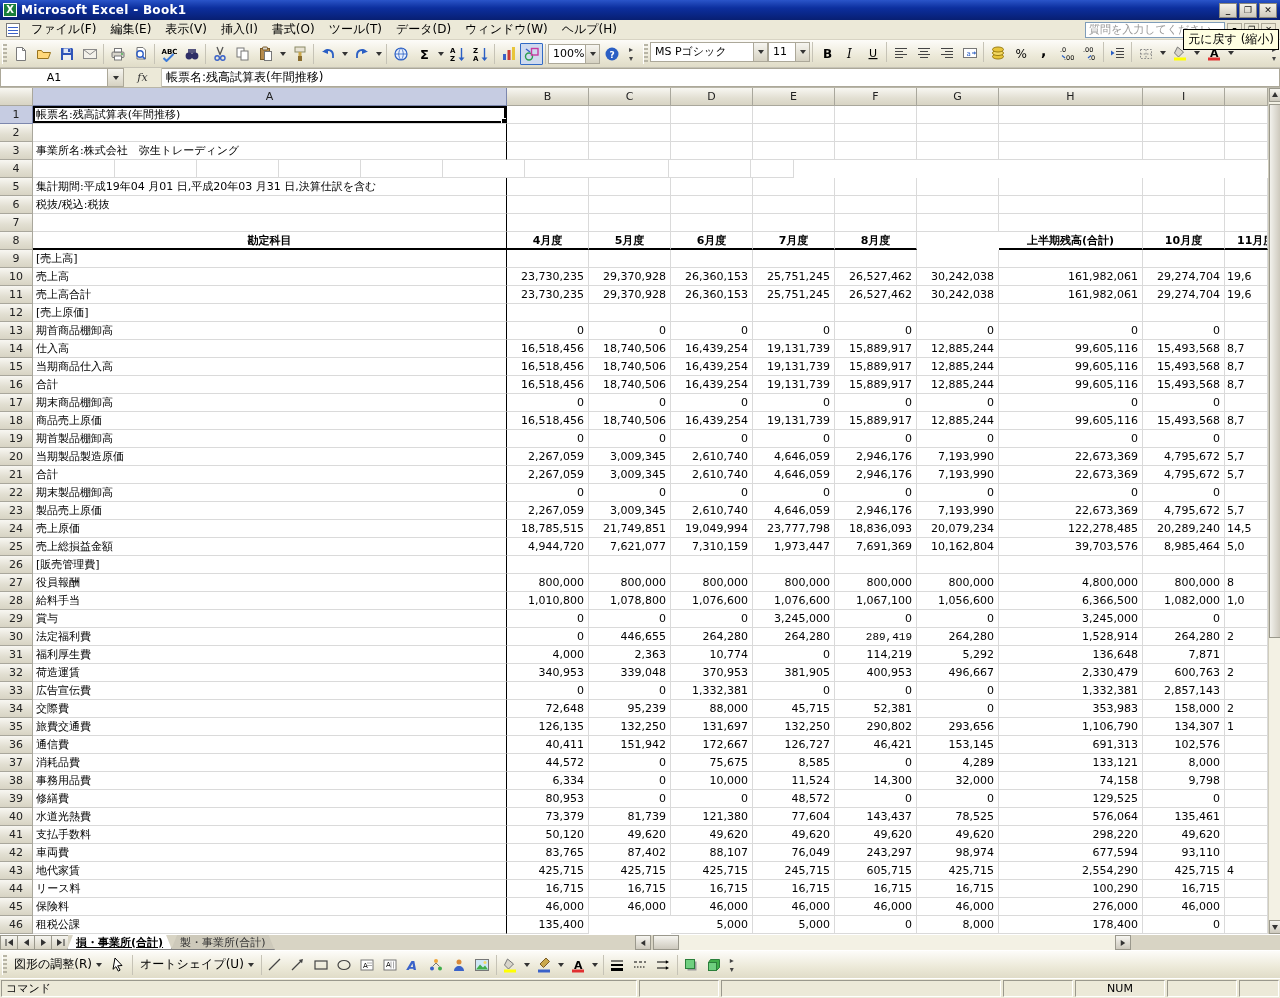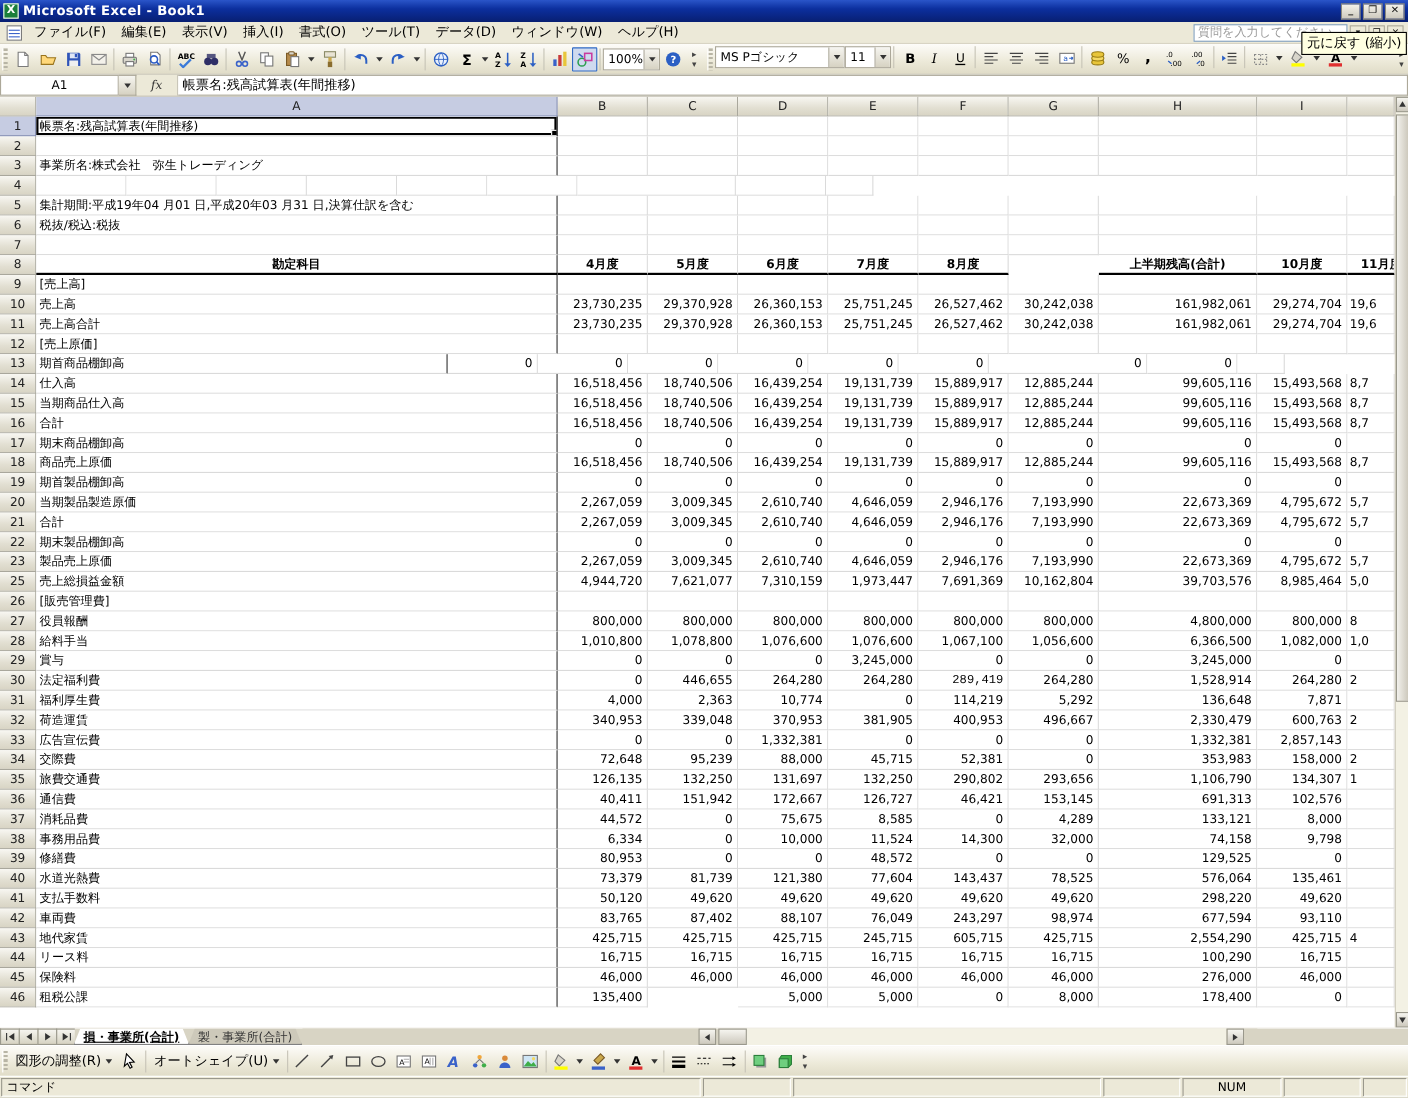--- a/index.html
+++ b/index.html
@@ -572,21 +572,21 @@
           <div class="cell num" style="width: 82px;"></div>
           <div class="cell num" style="width: 82px;"></div>
           <div class="cell num" style="width: 82px;"></div>
           <div class="cell num" style="width: 82px;"></div>
           <div class="cell num" style="width: 144px;"></div>
           <div class="cell num" style="width: 82px;"></div>
           <div class="cell jcol" style="width: 43px;"></div>
         </div>
         <div class="grow">
           <div class="rowhead">13</div>
-          <div class="cell cellA" style="width: 374px;">期首商品棚卸高</div>
+          <div class="cell cellA" style="width: 474px;">期首商品棚卸高</div>
           <div class="cell num" style="width: 82px;">0</div>
           <div class="cell num" style="width: 82px;">0</div>
           <div class="cell num" style="width: 82px;">0</div>
           <div class="cell num" style="width: 82px;">0</div>
           <div class="cell num" style="width: 82px;">0</div>
           <div class="cell num" style="width: 82px;">0</div>
           <div class="cell num" style="width: 144px;">0</div>
           <div class="cell num" style="width: 82px;">0</div>
           <div class="cell jcol" style="width: 43px;"></div>
         </div>
@@ -712,20 +712,33 @@
           <div class="cell cellA" style="width: 474px;">製品売上原価</div>
           <div class="cell num" style="width: 82px;">2,267,059</div>
           <div class="cell num" style="width: 82px;">3,009,345</div>
           <div class="cell num" style="width: 82px;">2,610,740</div>
           <div class="cell num" style="width: 82px;">4,646,059</div>
           <div class="cell num" style="width: 82px;">2,946,176</div>
           <div class="cell num" style="width: 82px;">7,193,990</div>
           <div class="cell num" style="width: 144px;">22,673,369</div>
           <div class="cell num" style="width: 82px;">4,795,672</div>
           <div class="cell jcol" style="width: 43px;">5,7</div>
+        </div>
+        <div class="grow">
+          <div class="rowhead">24</div>
+          <div class="cell cellA" style="width: 474px;">売上原価</div>
+          <div class="cell num" style="width: 82px;">18,785,515</div>
+          <div class="cell num" style="width: 82px;">21,749,851</div>
+          <div class="cell num" style="width: 82px;">19,049,994</div>
+          <div class="cell num" style="width: 82px;">23,777,798</div>
+          <div class="cell num" style="width: 82px;">18,836,093</div>
+          <div class="cell num" style="width: 82px;">20,079,234</div>
+          <div class="cell num" style="width: 144px;">122,278,485</div>
+          <div class="cell num" style="width: 82px;">20,289,240</div>
+          <div class="cell jcol" style="width: 43px;">14,5</div>
         </div>
         <div class="grow">
           <div class="rowhead">25</div>
           <div class="cell cellA" style="width: 474px;">売上総損益金額</div>
           <div class="cell num" style="width: 82px;">4,944,720</div>
           <div class="cell num" style="width: 82px;">7,621,077</div>
           <div class="cell num" style="width: 82px;">7,310,159</div>
           <div class="cell num" style="width: 82px;">1,973,447</div>
           <div class="cell num" style="width: 82px;">7,691,369</div>
           <div class="cell num" style="width: 82px;">10,162,804</div>

